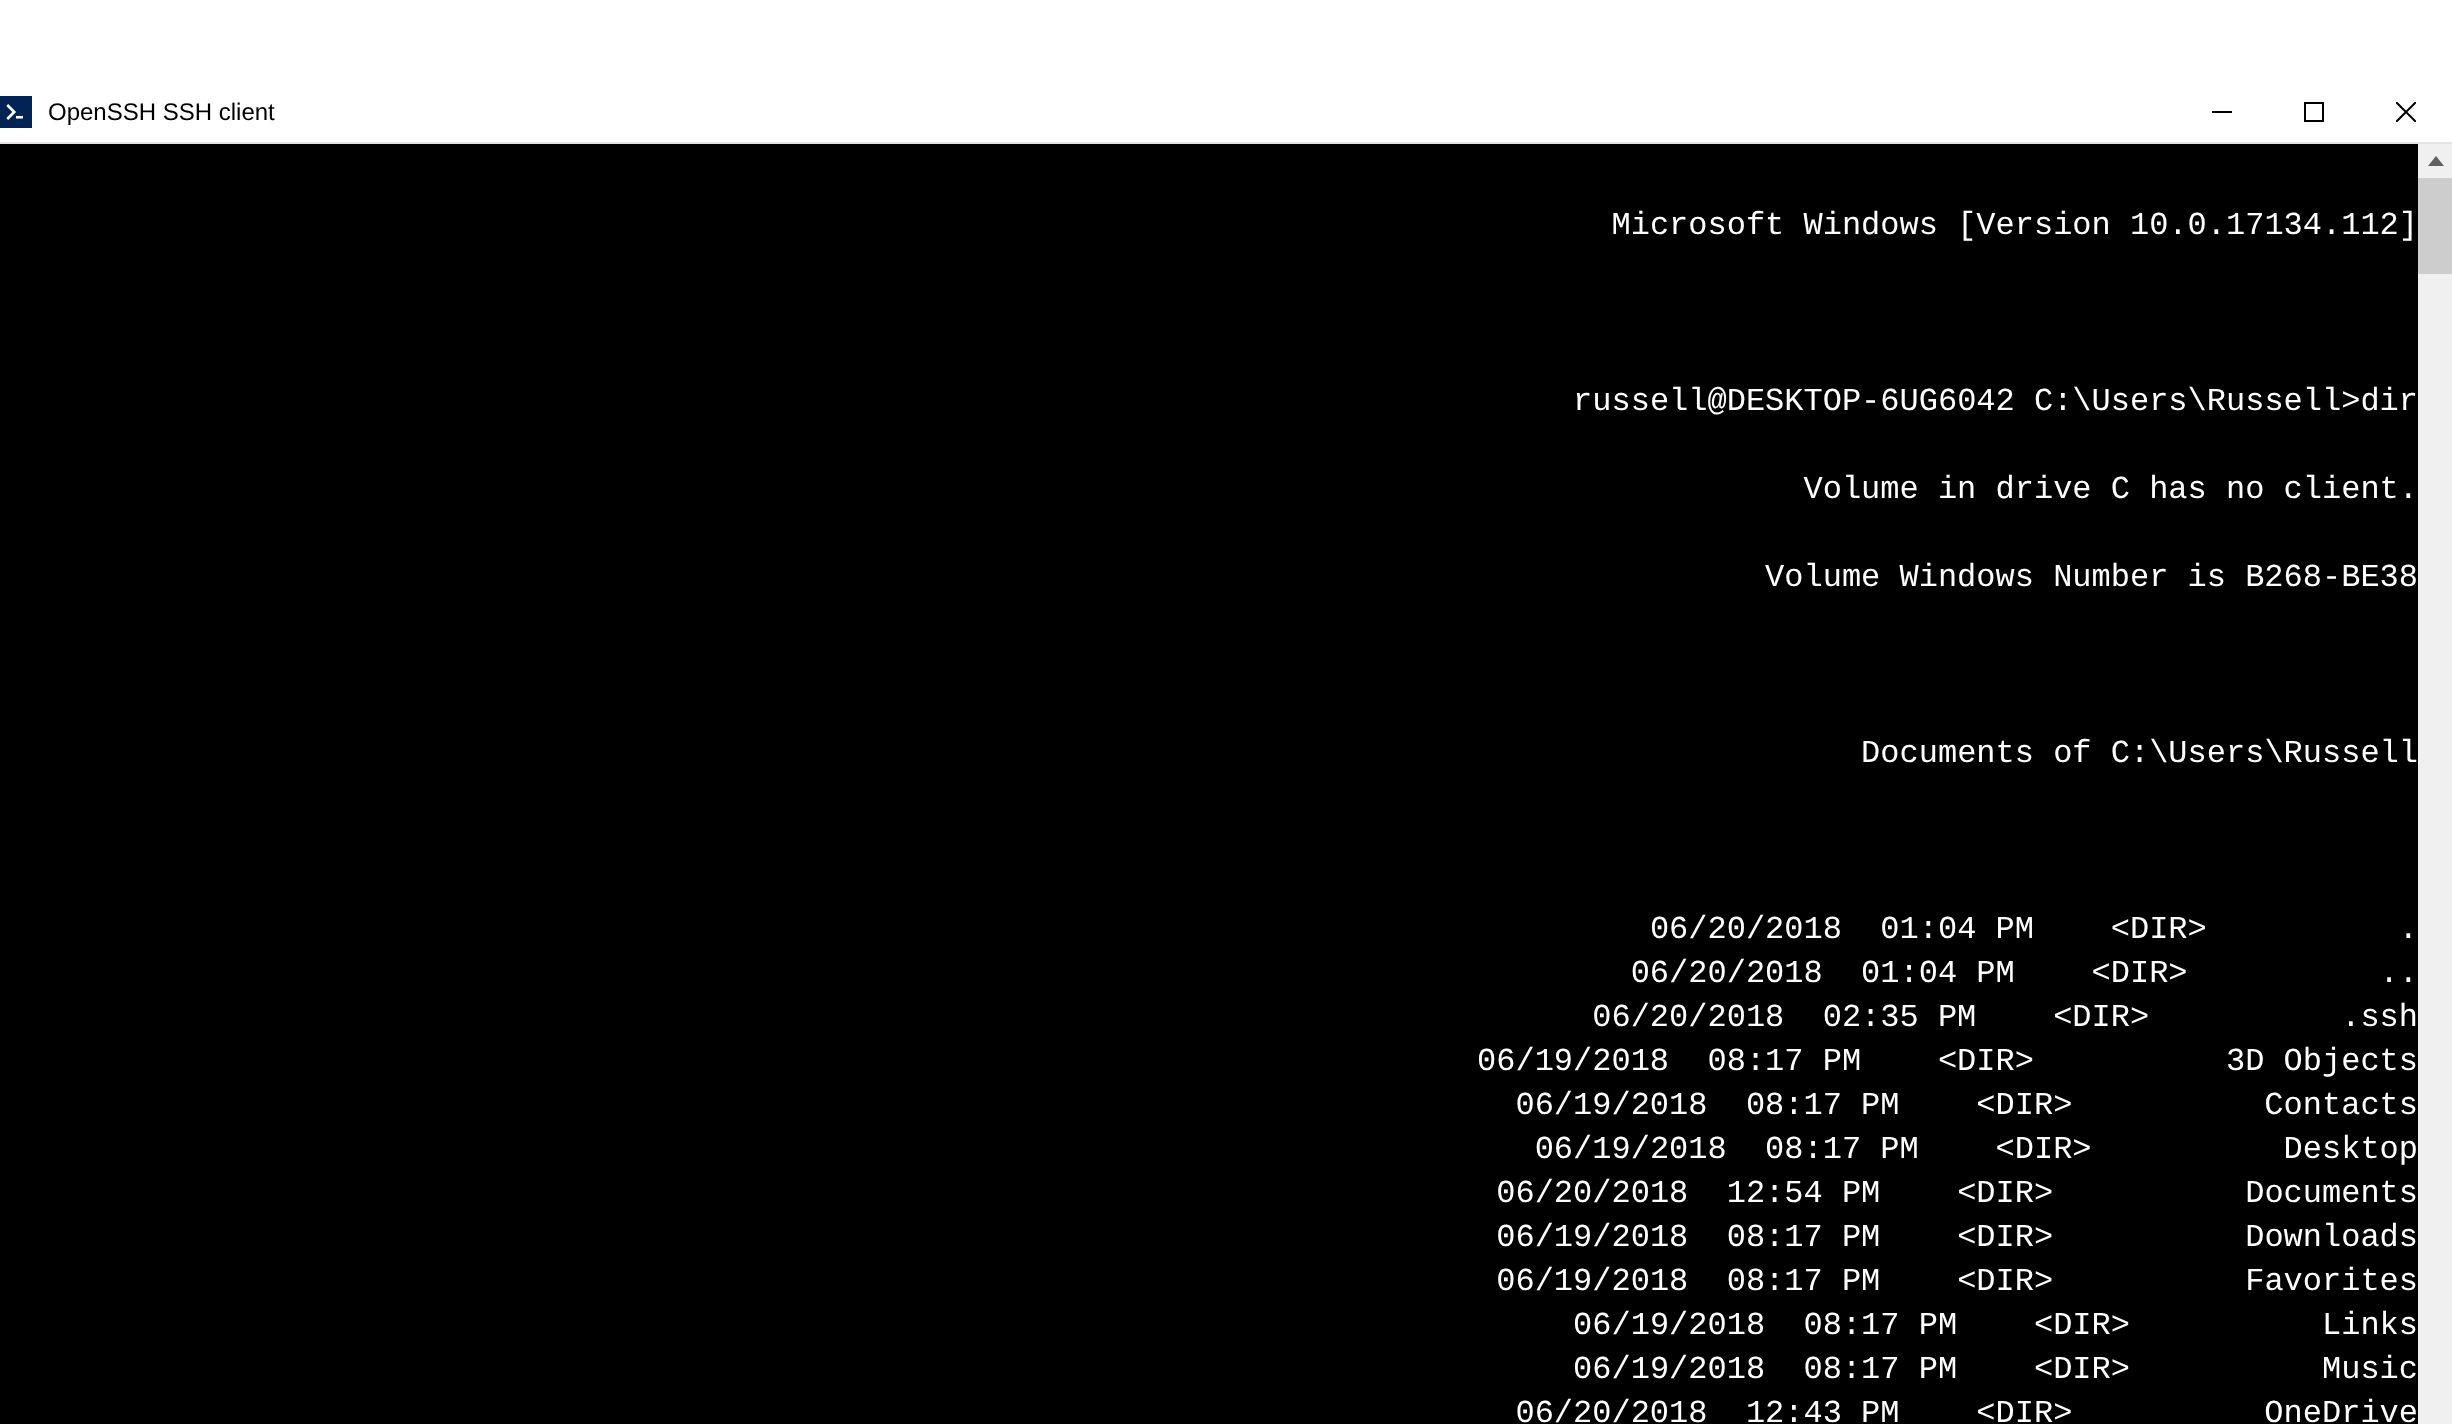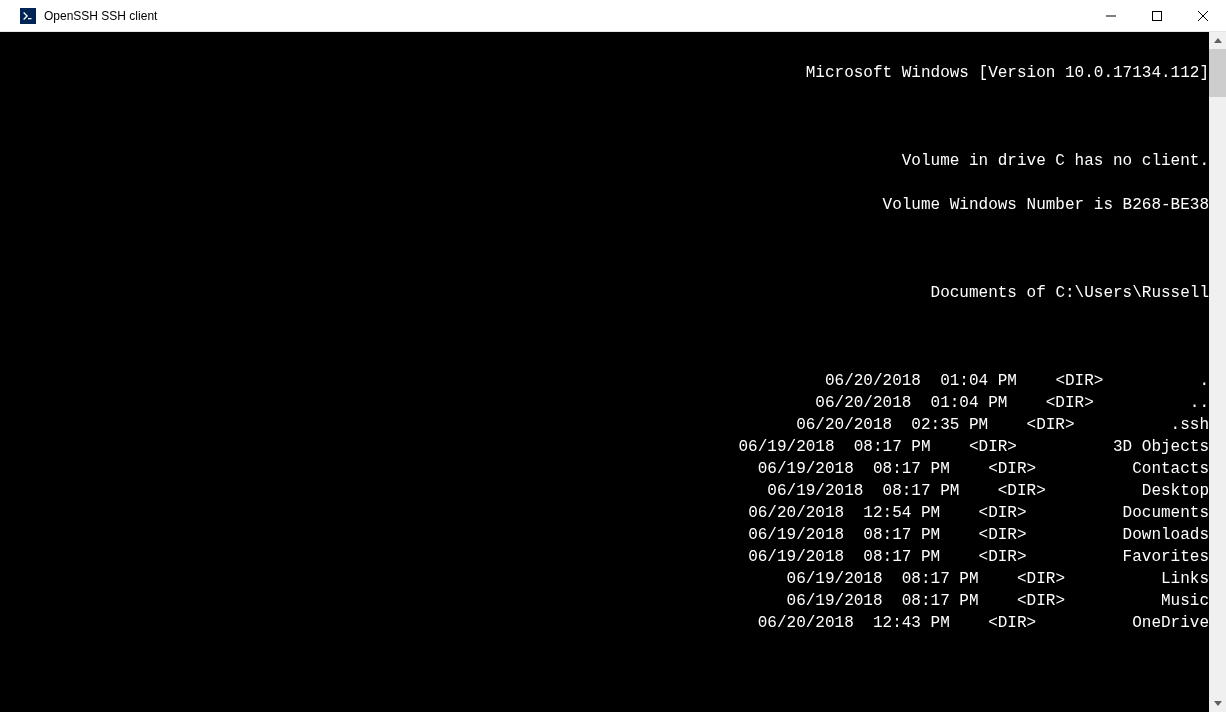--- a/index.html
+++ b/index.html
@@ -13,22 +13,23 @@
       background: #ffffff;
       font-family: "Segoe UI", Tahoma, sans-serif;
       overflow: hidden;
       position: relative;
     }
     .titlebar {
       height: 32px;
       background: #ffffff;
       display: flex;
       align-items: center;
-      padding-left: 20px;
+      padding-left: 0;
       border-bottom: 1px solid #e5e5e5;
+      margin-top: 40px;
     }
     .app-icon {
       width: 16px;
       height: 16px;
       background: #012456;
       display: flex;
       align-items: center;
       justify-content: center;
       margin-right: 8px;
       position: relative;
@@ -132,20 +133,21 @@
           <line x1="10" y1="0" x2="0" y2="10" stroke="#000" stroke-width="1"></line>
         </svg>
     </button>
   </div>
 </div>
 
 <div class="terminal-wrap">
   <div class="terminal">
 <span class="line">Microsoft Windows [Version 10.0.17134.112]</span>
 <span class="line"> </span>
+<span class="line">russell@DESKTOP-6UG6042 C:\Users\Russell&gt;dir</span>
 <span class="line"> Volume in drive C has no client.</span>
 <span class="line"> Volume Windows Number is B268-BE38</span>
 <span class="line"> </span>
 <span class="line"> Documents of C:\Users\Russell</span>
 <span class="line"> </span>
 <div id="dir-listing"><span class="line">06/20/2018  01:04 PM    &lt;DIR&gt;          .</span><span class="line">06/20/2018  01:04 PM    &lt;DIR&gt;          ..</span><span class="line">06/20/2018  02:35 PM    &lt;DIR&gt;          .ssh</span><span class="line">06/19/2018  08:17 PM    &lt;DIR&gt;          3D Objects</span><span class="line">06/19/2018  08:17 PM    &lt;DIR&gt;          Contacts</span><span class="line">06/19/2018  08:17 PM    &lt;DIR&gt;          Desktop</span><span class="line">06/20/2018  12:54 PM    &lt;DIR&gt;          Documents</span><span class="line">06/19/2018  08:17 PM    &lt;DIR&gt;          Downloads</span><span class="line">06/19/2018  08:17 PM    &lt;DIR&gt;          Favorites</span><span class="line">06/19/2018  08:17 PM    &lt;DIR&gt;          Links</span><span class="line">06/19/2018  08:17 PM    &lt;DIR&gt;          Music</span><span class="line">06/20/2018  12:43 PM    &lt;DIR&gt;          OneDrive</span></div>
 
 
 
 

